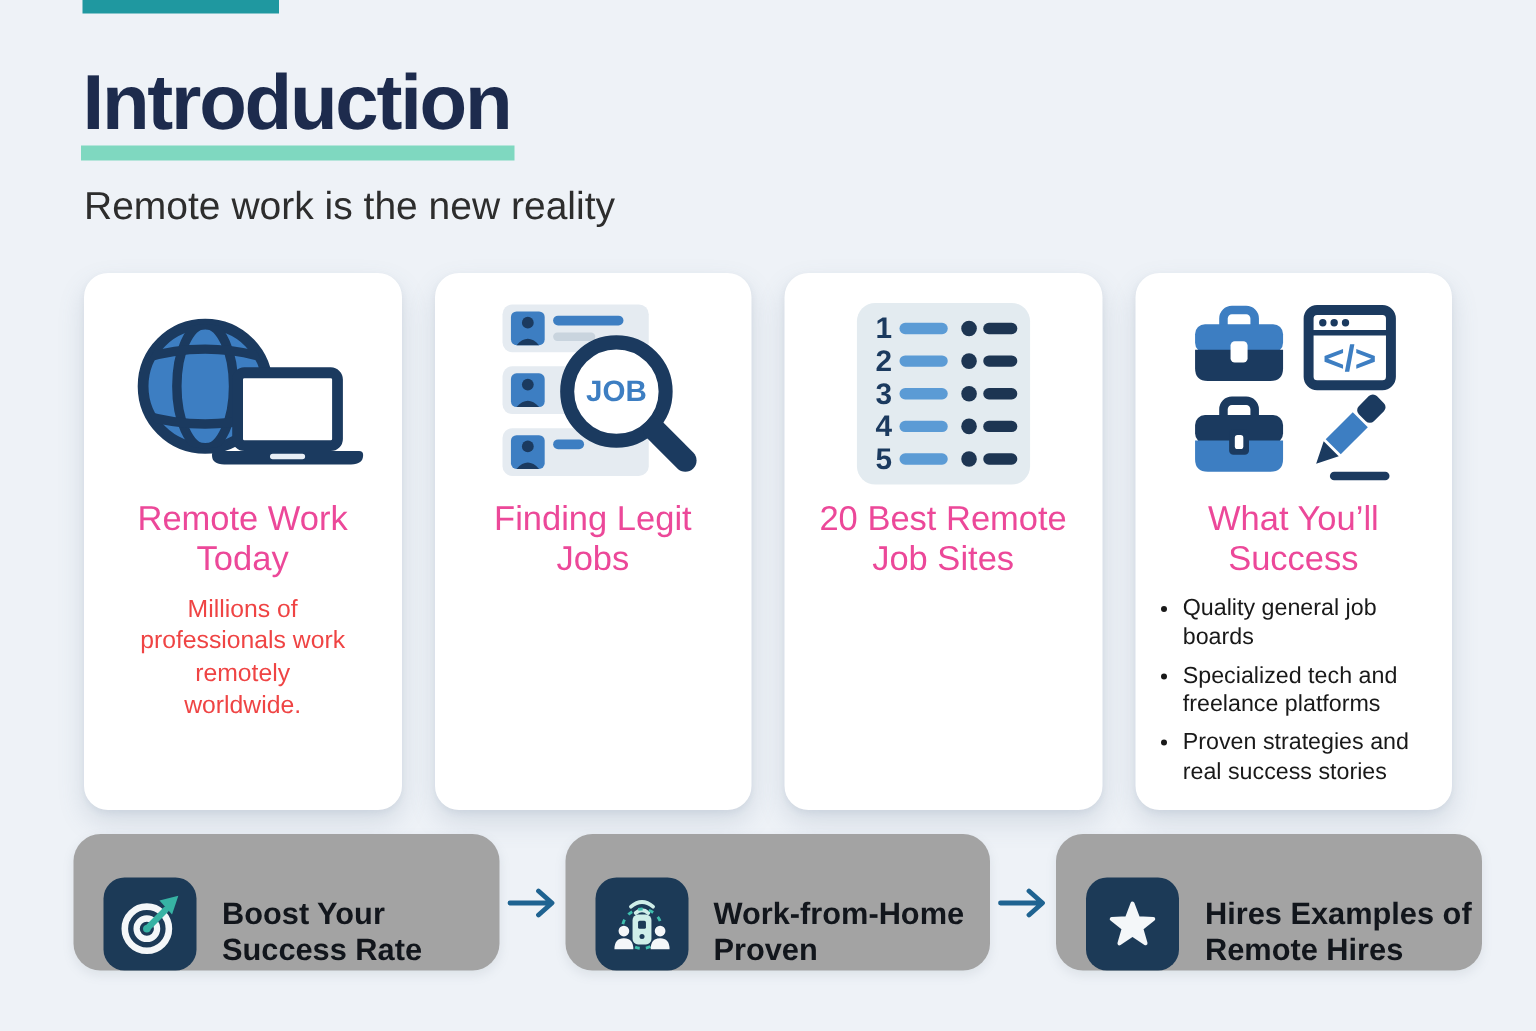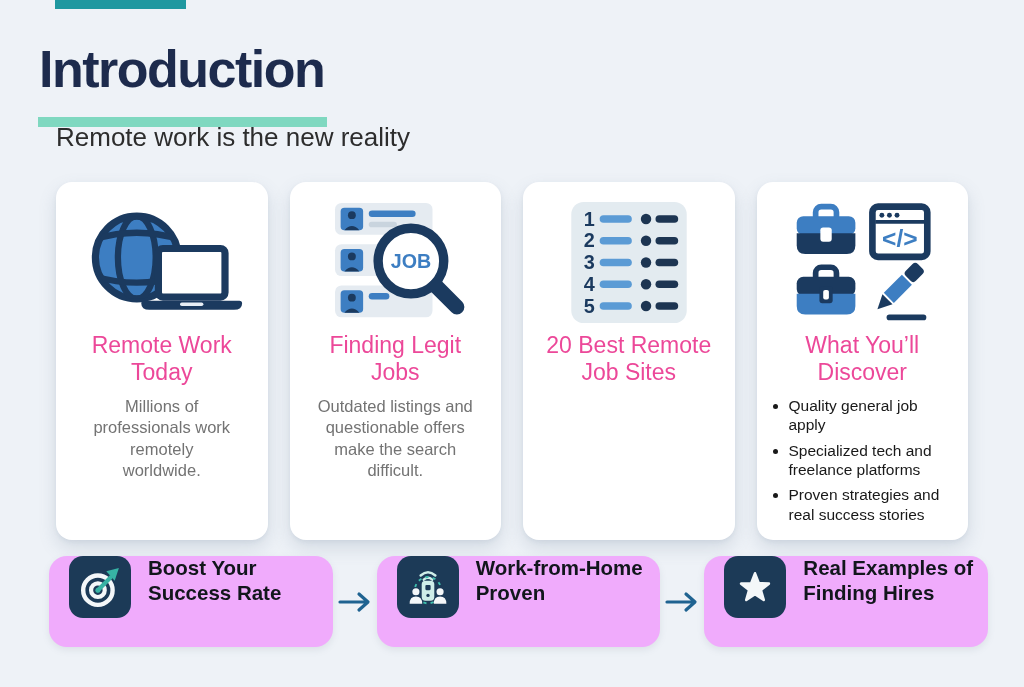--- a/index.html
+++ b/index.html
@@ -3,48 +3,48 @@
 <meta charset="utf-8">
 <style>
   html,body{margin:0;padding:0;}
   body{
     width:1024px;height:687px;position:relative;overflow:hidden;
     background:#eef2f7;
     font-family:"Liberation Sans", sans-serif;
   }
   .accent-bar{position:absolute;left:55px;top:0;width:131px;height:9px;background:#1f98a0;}
   .page-title{
-    position:absolute;left:38px;top:42px;
+    position:absolute;left:54px;top:42px;
     font-size:52px;font-weight:800;color:#1d2b4d;letter-spacing:-1.5px;line-height:1.05;
-    border-bottom:10px solid #7fd8c0;padding:0 3px 20px 1px;display:inline-block;
+    border-bottom:10px solid #7fd8c0;padding:0 3px 0 1px;display:inline-block;
   }
   .page-subtitle{position:absolute;left:56px;top:122px;font-size:26px;color:#2d2d2d;}
 
   .cards{
     position:absolute;left:56px;top:182px;width:912px;height:341px;
     display:grid;grid-template-columns:repeat(4,1fr);column-gap:22px;
   }
   .card{
     background:#ffffff;border-radius:16px;box-sizing:border-box;
     box-shadow:0 8px 18px rgba(90,110,140,.18), 0 2px 4px rgba(90,110,140,.08);
     padding:16px 10px 10px;text-align:center;
   }
   .card-icon{height:128px;display:flex;align-items:center;justify-content:center;}
   .card-title{font-size:23px;font-weight:400;color:#ec4899;line-height:1.17;margin:6px auto 0;max-width:170px;}
-  .card-body{font-size:16.5px;color:#737373;line-height:1.3;margin:10px auto 0;}
+  .card-body{font-size:16.5px;color:#ef4444;line-height:1.3;margin:10px auto 0;}
   .card:nth-child(1) .card-body{max-width:142px;}
   .card:nth-child(2) .card-body{max-width:182px;}
   .card:nth-child(3) .card-body{max-width:188px;}
   .card-bullets{text-align:left;margin:10px 0 0 2px;padding-left:20px;font-size:15.5px;color:#191919;line-height:1.25;}
   .card-bullets li{margin-bottom:6px;}
 
   .flow{position:absolute;left:49px;top:556px;width:939px;height:91px;display:flex;align-items:center;}
   .pill{
-    flex:1;height:91px;background:#f0abfc;border-radius:18px;box-sizing:border-box;
-    display:flex;align-items:flex-start;gap:17px;padding-left:20px;
+    flex:1;height:91px;background:#a3a3a3;border-radius:18px;box-sizing:border-box;
+    display:flex;align-items:flex-end;gap:17px;padding-left:20px;
     box-shadow:0 3px 7px rgba(110,130,145,.14);
   }
   .tile{width:62px;height:62px;background:#1c3a57;border-radius:14px;flex:none;
     display:flex;align-items:center;justify-content:center;}
   .pill-label{font-size:20.5px;font-weight:700;color:#12161c;line-height:1.2;}
   .flow > .pill:nth-child(1) .pill-label{max-width:148px;}
   .flow > .pill:nth-child(3) .pill-label{max-width:190px;}
   .flow > .pill:nth-child(5) .pill-label{max-width:178px;}
   .flow-arrow{flex:none;margin:0 5px;display:flex;align-items:center;}
 </style>
@@ -104,21 +104,20 @@
           <circle cx="34" cy="103" r="4.2" fill="#1b3a5f"></circle>
           <path d="M26,119 q8,-9 16,0 z" fill="#1b3a5f"></path>
           <rect x="52" y="98" width="22" height="7" rx="3.5" fill="#3d7ec2"></rect>
         </g>
         <circle cx="97" cy="64" r="35" fill="#ffffff" stroke="#1b3a5f" stroke-width="10"></circle>
         <text x="97" y="71" text-anchor="middle" font-size="21" font-weight="bold" fill="#3d7ec2">JOB</text>
         <line x1="124" y1="91" x2="146" y2="113" stroke="#1b3a5f" stroke-width="16" stroke-linecap="round"></line>
       </svg>
     </div>
     <div class="card-title">Finding Legit Jobs</div>
-    <div class="card-body">Outdated listings and questionable offers make the search difficult.</div>
   </div>
 
   <div class="card">
     <div class="card-icon">
       <svg viewBox="0 0 150 130" width="142" height="123">
         <rect x="14" y="1" width="122" height="128" rx="13" fill="#e3ebf0"></rect>
         <g font-size="21" font-weight="bold" fill="#1b3a5f" text-anchor="middle">
           <text x="33" y="26">1</text>
           <text x="33" y="49">2</text>
           <text x="33" y="72">3</text>
@@ -180,23 +179,23 @@
         <g>
           <g transform="translate(82,60) rotate(45 33 30)">
             <rect x="26" y="0" width="15" height="18" rx="4" fill="#1b3a5f"></rect>
             <rect x="26" y="20" width="15" height="27" fill="#3d7ec2"></rect>
             <path d="M26,49 h15 l-7.5,15 z" fill="#1b3a5f"></path>
           </g>
           <line x1="104" y1="123" x2="140" y2="123" stroke="#1b3a5f" stroke-width="6" stroke-linecap="round"></line>
         </g>
       </svg>
     </div>
-    <div class="card-title">What You’ll Discover</div>
+    <div class="card-title">What You’ll Success</div>
     <ul class="card-bullets">
-      <li>Quality general job apply</li>
+      <li>Quality general job boards</li>
       <li>Specialized tech and freelance platforms</li>
       <li>Proven strategies and real success stories</li>
     </ul>
   </div>
 </div>
 
 <div class="flow">
 
   <div class="pill">
     <div class="tile">
@@ -240,15 +239,15 @@
       <path d="M2,11 H29 M21,3 l9,8 -9,8" stroke="#1f6391" stroke-width="3.2" fill="none" stroke-linecap="round" stroke-linejoin="round"></path>
     </svg>
   </div>
 
   <div class="pill">
     <div class="tile">
       <svg viewBox="0 0 40 40" width="42" height="42">
         <polygon points="20,7 23.6,16.4 33.2,16.8 25.6,22.9 28.3,32.3 20,26.8 11.7,32.3 14.4,22.9 6.8,16.8 16.4,16.4" fill="#f4f7f9" stroke="#f4f7f9" stroke-width="2.5" stroke-linejoin="round"></polygon>
       </svg>
     </div>
-    <div class="pill-label">Real Examples of Finding Hires</div>
+    <div class="pill-label">Hires Examples of Remote Hires</div>
   </div>
 </div>
 
 </body></html>

